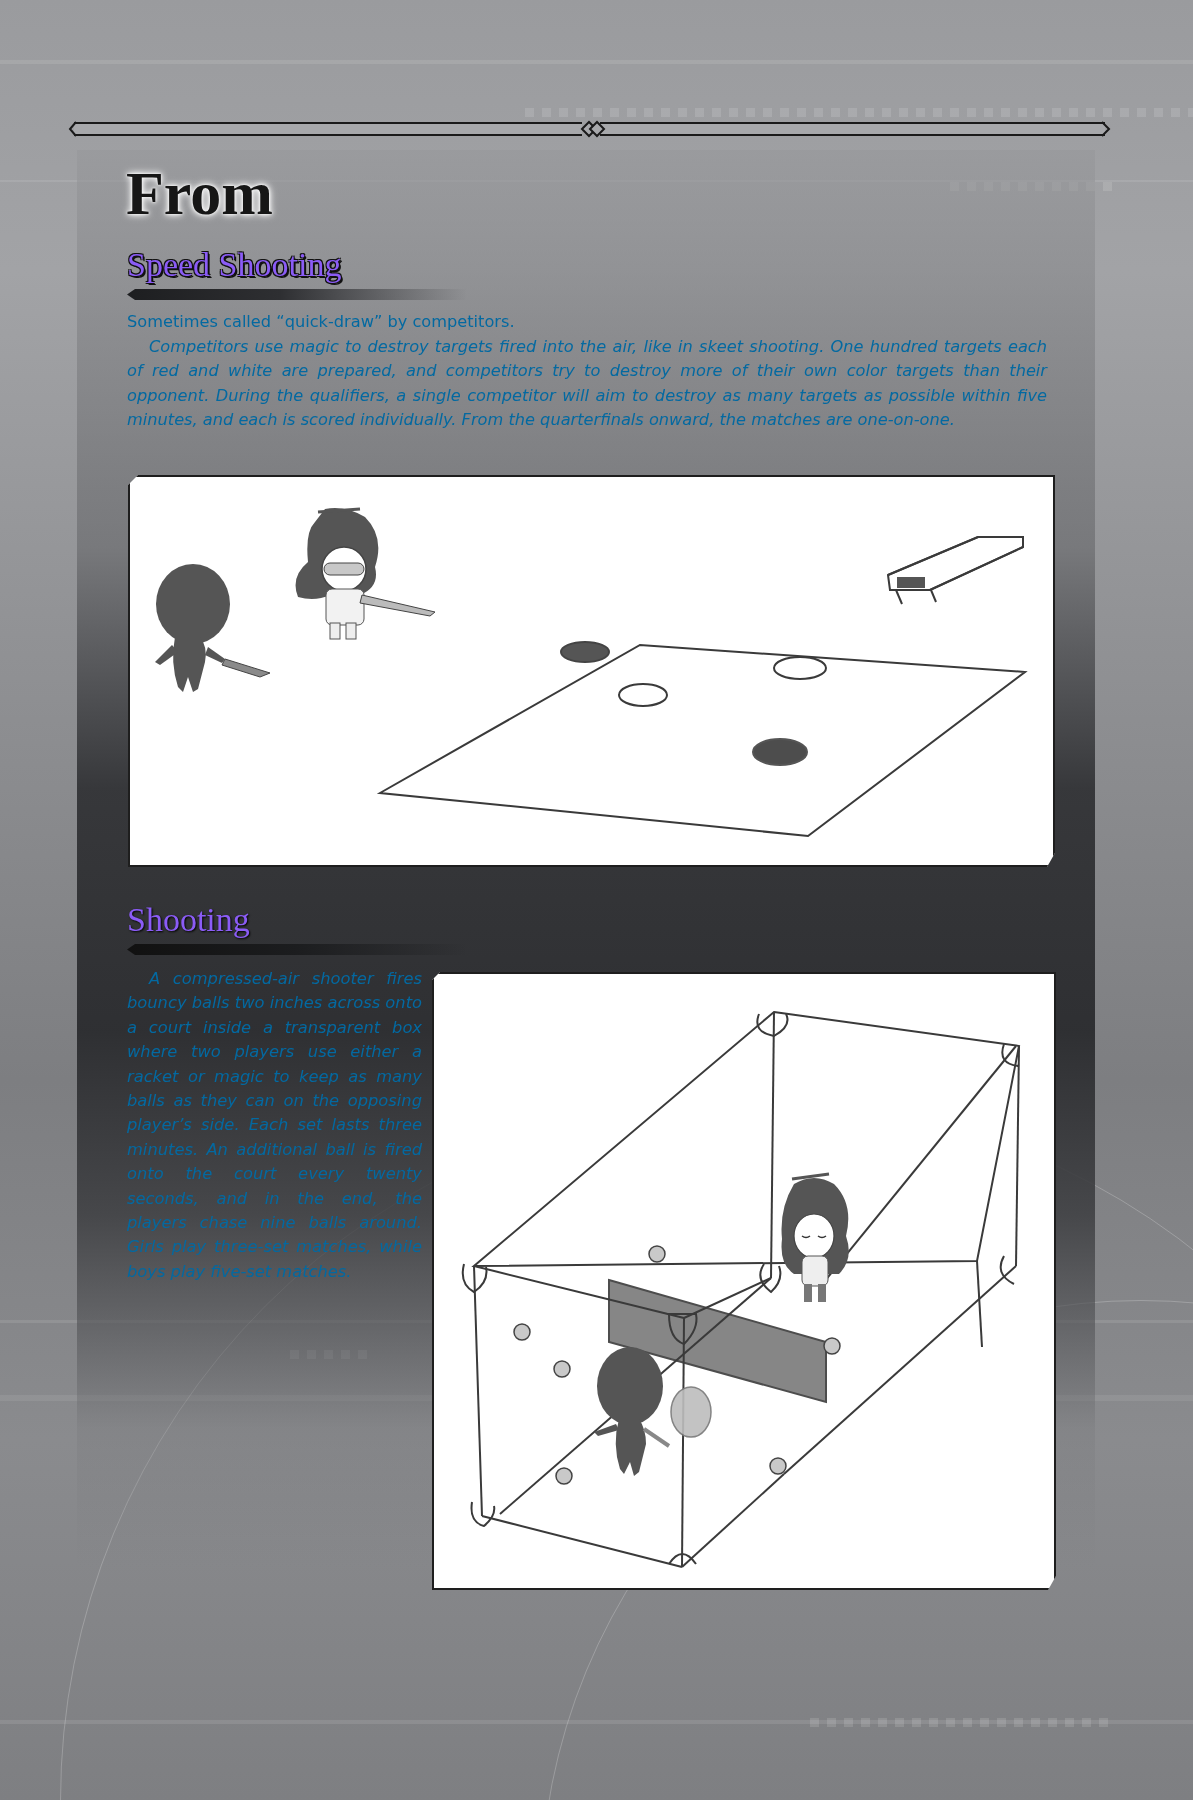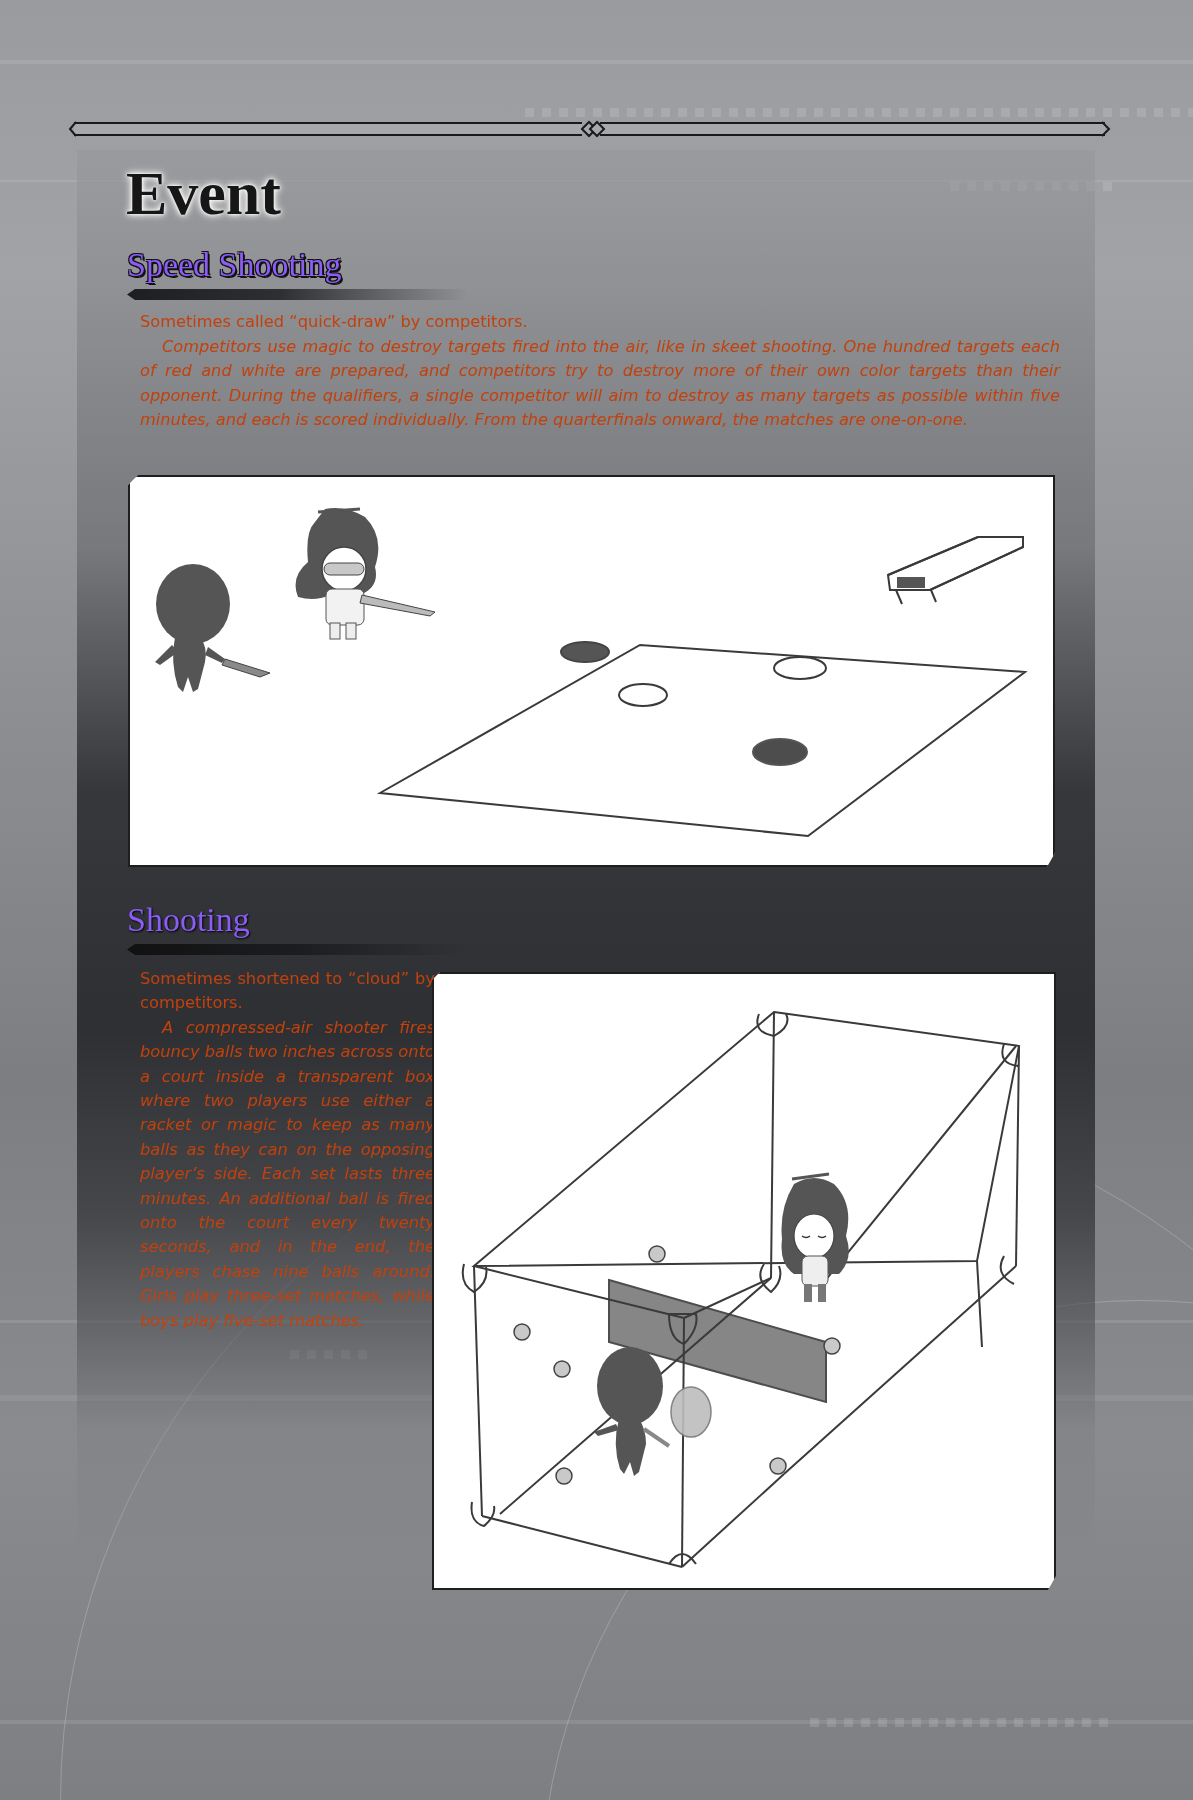--- a/index.html
+++ b/index.html
@@ -28,21 +28,21 @@
   .h2{position:absolute;left:127px;font-family:"Liberation Serif",serif;font-size:34px;color:#8b5cf6;
     text-shadow:-1px -1px 0 #111,1px -1px 0 #111,-1px 1px 0 #111,1px 1px 0 #111,2px 2px 0 #111;}
   .h2.speed{top:246px;}
   .h2.cloud{top:901px;text-shadow:1px 1px 2px #000;}
   .underbar{position:absolute;left:127px;height:11px;width:340px;
     background:linear-gradient(90deg,#1d1e20 0%,#2e2f32 45%,rgba(60,61,64,0) 100%);
     clip-path:polygon(8px 0,100% 0,100% 100%,8px 100%,0 50%);}
   .underbar.a{top:289px;}
   .underbar.b{top:944px;background:linear-gradient(90deg,#111 0%,#1c1d1f 50%,rgba(40,41,44,0) 100%);}
 
-  .para{position:absolute;color:#c2410c;font-family:"DejaVu Sans",sans-serif;font-size:16.5px;line-height:24.5px;text-align:justify;margin-left:13px;}
+  .para{position:absolute;color:#0369a1;font-family:"DejaVu Sans",sans-serif;font-size:16.5px;line-height:24.5px;text-align:justify;}
   .para p{margin:0;}
   .para .indent{text-indent:22px;font-style:italic;}
   .p1{left:127px;top:310px;width:920px;font-size:16.2px;}
   .p2{left:127px;top:967px;width:295px;font-size:16.3px;line-height:24.4px;}
 
   .fig{position:absolute;background:#fff;border:2px solid #1e1e1e;box-shadow:2px 3px 0 #111;}
   .fig1{left:128px;top:475px;width:923px;height:388px;
     clip-path:polygon(10px 0,100% 0,100% calc(100% - 14px),calc(100% - 8px) 100%,0 100%,0 10px);}
   .fig2{left:432px;top:972px;width:620px;height:614px;
     clip-path:polygon(8px 0,100% 0,100% calc(100% - 14px),calc(100% - 8px) 100%,0 100%,0 8px);}
@@ -144,21 +144,21 @@
 
 <div class="rule l"></div>
 <div class="rule r"></div>
 <svg style="position:absolute;left:68px;top:119px" width="1050" height="20">
   <polyline points="8,3 2,10 8,17" fill="none" stroke="#1a1a1a" stroke-width="2"></polyline>
   <polyline points="1034,3 1041,10 1034,17" fill="none" stroke="#1a1a1a" stroke-width="2"></polyline>
   <polygon points="514,10 521,3 528,10 521,17" fill="#a7a8ab" stroke="#1a1a1a" stroke-width="2"></polygon>
   <polygon points="522,10 529,3 536,10 529,17" fill="#a7a8ab" stroke="#1a1a1a" stroke-width="2"></polygon>
 </svg>
 
-<div class="h1">Event</div>
+<div class="h1">From</div>
 
 <div class="h2 speed">Speed Shooting</div>
 <div class="underbar a"></div>
 <div class="para p1">
   <p>Sometimes called “quick-draw” by competitors.</p>
   <p class="indent">Competitors use magic to destroy targets fired into the air, like in skeet shooting. One hundred targets each of red and white are prepared, and competitors try to destroy more of their own color targets than their opponent. During the qualifiers, a single competitor will aim to destroy as many targets as possible within five minutes, and each is scored individually. From the quarterfinals onward, the matches are one-on-one.</p>
 </div>
 
 <div class="fig fig1">
   <svg width="923" height="388" viewBox="0 0 923 388">
@@ -196,21 +196,20 @@
       <rect x="216" y="146" width="10" height="16" fill="#eee" stroke="#555"></rect>
       <polygon points="232,118 305,135 300,139 230,126" fill="#bbb" stroke="#444"></polygon>
       <line x1="188" y1="35" x2="230" y2="32" stroke="#555" stroke-width="3"></line>
     </g>
   </svg>
 </div>
 
 <div class="h2 cloud">Shooting</div>
 <div class="underbar b"></div>
 <div class="para p2">
-  <p>Sometimes shortened to “cloud” by competitors.</p>
   <p class="indent">A compressed-air shooter fires bouncy balls two inches across onto a court inside a transparent box where two players use either a racket or magic to keep as many balls as they can on the opposing player’s side. Each set lasts three minutes. An additional ball is fired onto the court every twenty seconds, and in the end, the players chase nine balls around. Girls play three-set matches, while boys play five-set matches.</p>
 </div>
 
 <div class="fig fig2">
   <svg width="620" height="614" viewBox="0 0 620 614">
 
     <polygon points="175,306 392,368 392,428 175,368" fill="#7a7a7a" stroke="#3a3a3a" stroke-width="2" opacity="0.9"></polygon>
     <g stroke="#3a3a3a" fill="none" stroke-width="2">
 
       <polygon points="340,38 585,72 543,287 40,292"></polygon>

